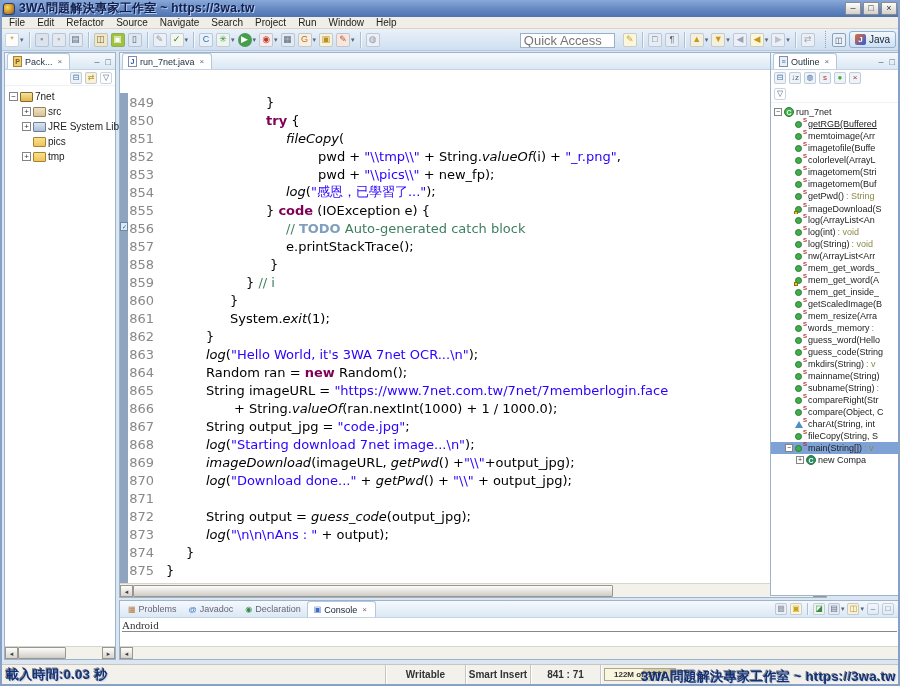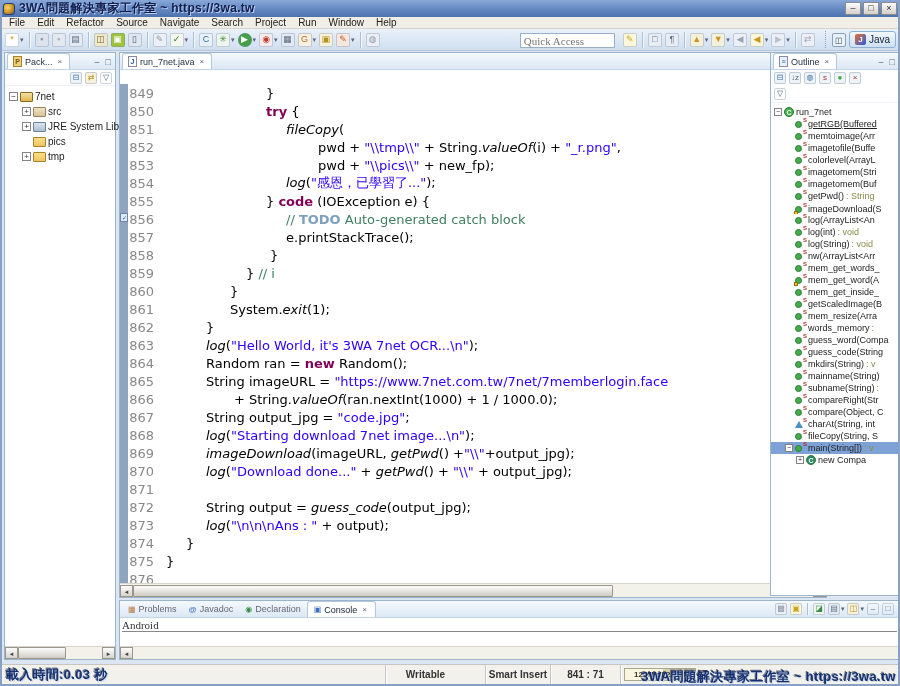--- a/index.html
+++ b/index.html
@@ -22,22 +22,22 @@
   
   .toolbar{position:absolute;left:-2px;top:29px;width:900px;height:22px;
     background:linear-gradient(180deg,#eaf1fa 0%,#cfdff0 100%);border-bottom:1px solid #b6c8dc;
     display:flex;align-items:center;padding:0 4px;gap:1px;}
   .tbtn{display:inline-flex;align-items:center;gap:1px;padding:1px;}
   .tglyph{width:14px;height:14px;border-radius:2px;background:#e8edf4;border:1px solid rgba(110,130,160,.35);
     display:inline-flex;align-items:center;justify-content:center;font-size:9px;line-height:1;}
   .tdrop{font-size:7px;color:#55667d;}
   .tsep{width:1px;height:16px;background:#aebfd2;margin:0 3px;box-shadow:1px 0 0 #f4f8fc;}
   .qa{margin-left:auto;}
-  .qa input{width:95px;height:15px;border:1px solid #9ab0c8;font-size:11px;padding:0 3px;color:#555;
-    font-family:Liberation Serif, serif;background:#fff;}
+  .qa input{width:95px;height:15px;border:1px solid #9ab0c8;font-size:13px;padding:0 3px;color:#555;
+    font-family:Liberation Sans, sans-serif;background:#fff;}
   .pbar{display:flex;align-items:center;gap:3px;margin-left:8px;border-left:1px dotted #8aa0bc;padding-left:6px;}
   .pbtn{display:flex;align-items:center;gap:3px;font-size:10px;color:#123;}
   .pbtn.active{background:linear-gradient(180deg,#f2f7fd,#cfe0f2);border:1px solid #8fb0d0;border-radius:3px;padding:0 5px;height:17px;}
   .jicon{width:11px;height:11px;border-radius:2px;background:linear-gradient(135deg,#e76f2a,#2a5ae7);color:#fff;
     font-size:8px;font-weight:bold;text-align:center;line-height:11px;}
   .persp-open{width:14px;height:14px;border:1px solid #8aa0bc;border-radius:2px;background:#e8f0f8;
     font-size:8px;text-align:center;line-height:13px;color:#456;}
   
   .panel{position:absolute;background:#fff;border:1px solid #9cb3cc;}
   .tabrow{height:17px;background:linear-gradient(180deg,#f5f9fd,#dbe8f4);border-bottom:1px solid #c2d4e6;
@@ -61,21 +61,21 @@
   .ticon.src{background:linear-gradient(180deg,#efe3c4,#d8c29a);border-color:#98805a;}
   .ticon.jre{background:linear-gradient(180deg,#dce5f0,#aebfd6);border-color:#6a7f9a;}
   .ticon.folder{background:linear-gradient(180deg,#fbe08a,#eec45e);border-color:#a8832c;}
   .hscroll{position:absolute;left:0;bottom:0;height:13px;right:0;background:#f2f1ea;border-top:1px solid #d8d6cc;display:flex;}
   .sbtn{width:13px;height:12px;background:linear-gradient(180deg,#fdfdfd,#d8d4cc);border:1px solid #9a968c;
     font-size:7px;text-align:center;line-height:11px;color:#444;flex:0 0 auto;}
   .sthumb{height:12px;background:linear-gradient(180deg,#fdfdfd,#d0ccc4);border:1px solid #9a968c;border-radius:1px;}
   
   #editor{left:117px;top:52px;width:708px;height:546px;}
   .edbody{position:absolute;top:17px;left:0;right:0;bottom:14px;display:flex;overflow:hidden;}
-  .edlines{flex:1;overflow:hidden;position:relative;padding-top:14px;}
+  .edlines{flex:1;overflow:hidden;position:relative;padding-top:2px;margin-top:21px;}
   .eline{display:flex;height:18px;align-items:center;white-space:nowrap;}
   .eann{width:8px;align-self:stretch;background:#8ea4bf;flex:0 0 auto;position:relative;}
   .emark{position:absolute;left:0;top:3px;width:8px;height:9px;background:#dce8f4;border:1px solid #6a86a8;}
   .emark::after{content:"✓";font-size:6px;color:#2a5a9a;position:absolute;left:1px;top:0;}
   .elnum{width:32px;text-align:right;padding-right:6px;font-size:13px;color:#888;font-family:"DejaVu Sans",sans-serif;flex:0 0 auto;}
   .ecode{font-family:"DejaVu Sans",sans-serif;font-size:13px;color:#000;}
   .sp{color:#000;} .sk{color:#7f0055;font-weight:bold;} .ss{color:#2a00ff;} .sm{font-style:italic;color:#000;}
   .sc{color:#3f7f5f;} .st{color:#7f9fbf;font-weight:bold;}
   .vsb{width:15px;background:#f2f1ea;border-left:1px solid #d8d6cc;position:relative;flex:0 0 auto;}
   .vsb .up,.vsb .dn{position:absolute;left:1px;width:12px;height:12px;background:linear-gradient(180deg,#fdfdfd,#d8d4cc);
@@ -108,21 +108,21 @@
   .ctab.active{background:#fff;border:1px solid #b5c7da;border-bottom:none;border-radius:3px 3px 0 0;color:#123;}
   .cticon{font-size:8px;}
   .cticon.problems{color:#b8743a;} .cticon.javadoc{color:#3a6ec2;} .cticon.declaration{color:#3a8a4a;} .cticon.console{color:#3a6ec2;}
   .cbody{position:absolute;top:17px;left:0;right:0;bottom:13px;background:#fff;padding:1px 2px;}
   .cline{font-family:"Liberation Serif",serif;font-size:11px;color:#333;border-bottom:1px solid #888;}
   
   .statusbar{position:absolute;left:-2px;top:664px;width:900px;height:20px;background:#f2f1ec;border-top:1px solid #c8c6bc;
     display:flex;align-items:center;font-size:10px;color:#333;font-weight:bold;}
   .sb-fill{flex:0 0 385px;height:100%;}
   .sb-cell{height:100%;display:flex;align-items:center;justify-content:center;border-left:1px solid #c5c5c5;box-shadow:inset 1px 0 0 #fff;}
-  .sb-w{flex:0 0 80px;} .sb-s{flex:0 0 65px;margin-left:20px;} .sb-c{flex:0 0 70px;}
+  .sb-w{flex:0 0 80px;} .sb-s{flex:0 0 65px;} .sb-c{flex:0 0 70px;}
   .sb-mem{flex:0 0 92px;height:100%;display:flex;align-items:center;gap:2px;border-left:1px solid #c5c5c5;box-shadow:inset 1px 0 0 #fff;padding-left:3px;}
   .gauge{width:72px;height:13px;border:1px solid #a8a890;background:linear-gradient(90deg,#fbf6de 0 55%,#d6cfae 55% 100%);
     font-size:8px;text-align:center;line-height:12px;color:#333;}
   .trash{width:9px;height:10px;background:linear-gradient(90deg,#b8b8b8 25%,#d8d8d8 25% 50%,#b8b8b8 50% 75%,#d8d8d8 75%);
     border:1px solid #888;border-top:2px solid #777;border-radius:0 0 2px 2px;}
   .sb-right{flex:1;}
   .wm{position:absolute;font-size:13px;font-weight:bold;color:#16306e;letter-spacing:.3px;white-space:nowrap;
     text-shadow:1px 1px 0 #cdd9ef,-1px -1px 0 rgba(10,24,56,.55);z-index:6;}
   #wm-left{left:4px;top:666px;} #wm-right{right:2px;top:668px;}
   .tabicon{width:9px;height:11px;background:#fff;border:1px solid #88a;color:#2255aa;font-size:7px;font-weight:bold;
@@ -702,21 +702,21 @@
           </span>
           <span class="olabel">words_memory</span>
           <span class="osuf"> : </span>
         </div>
         <div class="orow" style="padding-left: 14px;">
           <span class="oexp noexp"></span>
           <span class="oicon ms">
             <span class="odot"></span>
             <sup class="osup">S</sup>
           </span>
-          <span class="olabel">guess_word(Compa</span>
+          <span class="olabel">guess_word(Hello</span>
         </div>
         <div class="orow" style="padding-left: 14px;">
           <span class="oexp noexp"></span>
           <span class="oicon ms">
             <span class="odot"></span>
             <sup class="osup">S</sup>
           </span>
           <span class="olabel">guess_code(String</span>
         </div>
         <div class="orow" style="padding-left: 14px;">

